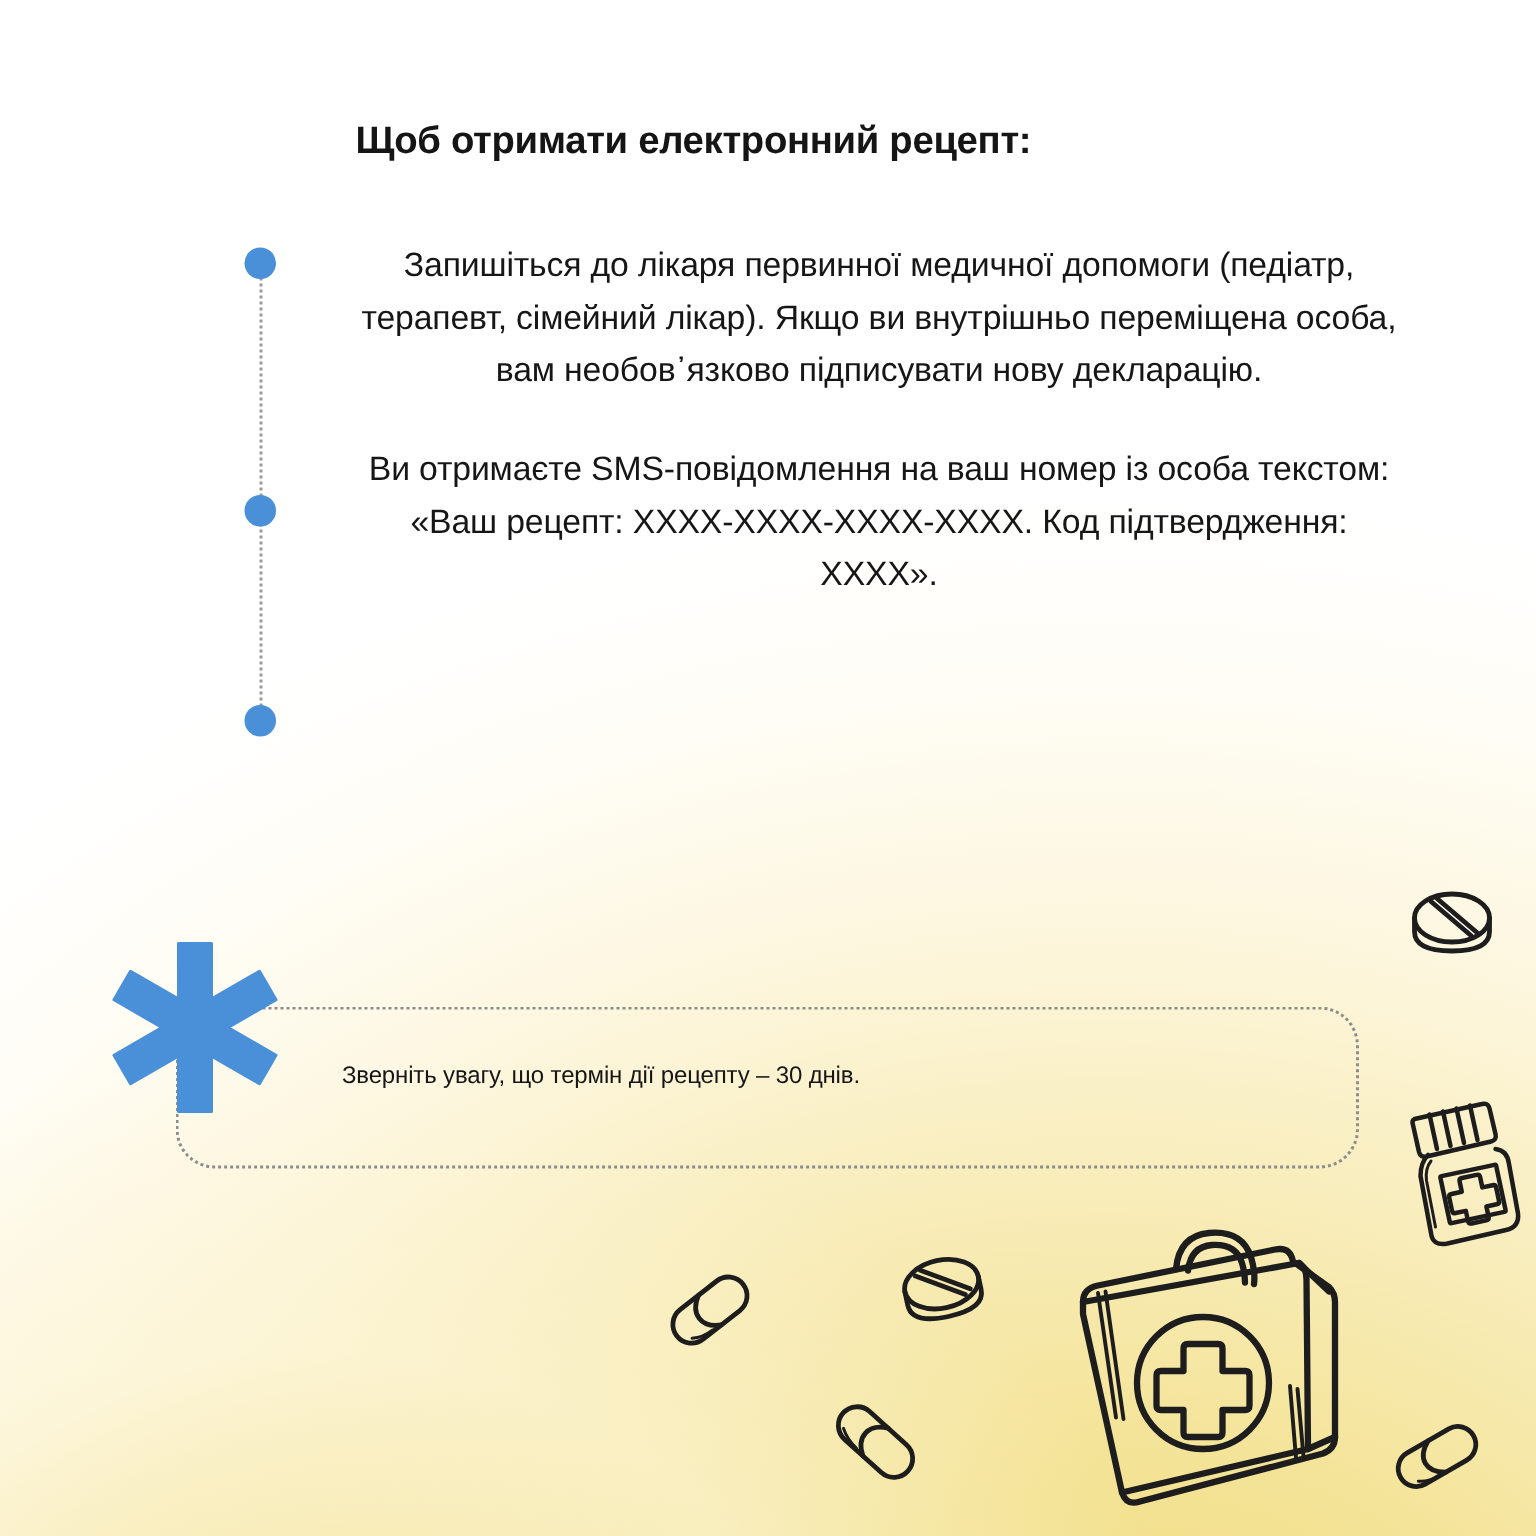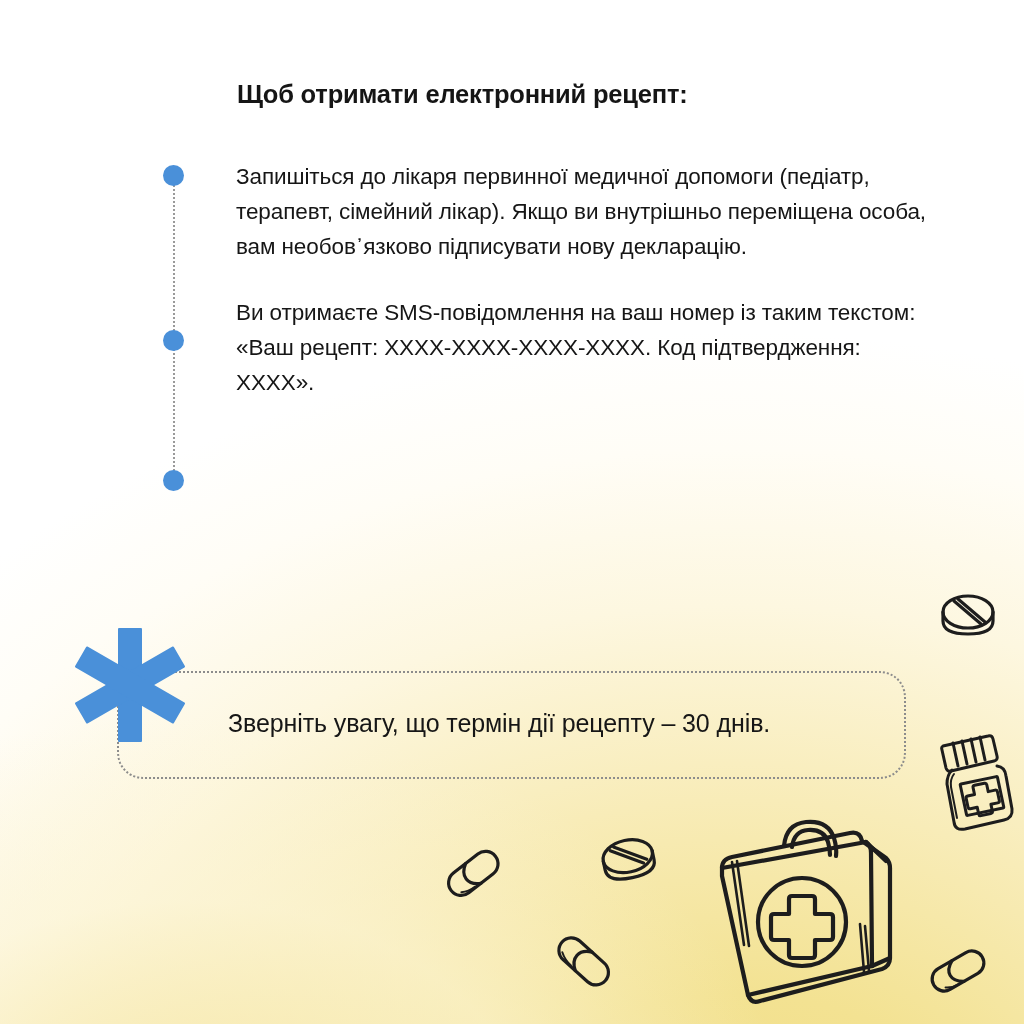--- a/index.html
+++ b/index.html
@@ -72,20 +72,21 @@
   .dot.d1 { top: 0px; }
   .dot.d2 { top: 165px; }
   .dot.d3 { top: 305px; }
 
   
   .steps {
     position: absolute;
     left: 236px;
     top: 159px;
     width: 700px;
+    text-align: center;
   }
   .step {
     font-size: 22.5px;
     line-height: 35px;
     color: #161616;
     letter-spacing: -0.1px;
   }
   .step.s2 { margin-top: 32px; }
   .step.s3 { margin-top: 31px; }
 
@@ -97,21 +98,21 @@
     width: 789px;
     height: 108px;
     border: 2px dotted #8c8c8c;
     border-radius: 26px;
     box-sizing: border-box;
   }
   .note-text {
     position: absolute;
     left: 228px;
     top: 709px;
-    font-size: 25px;
+    font-size: 16px;
     color: #161616;
     letter-spacing: -0.1px;
     white-space: nowrap;
   }
   
   .asterisk {
     position: absolute;
     left: 70px;
     top: 626px;
     width: 120px;
@@ -140,21 +141,21 @@
 
   <div class="timeline">
     <div class="timeline-line"></div>
     <div class="dot d1"></div>
     <div class="dot d2"></div>
     <div class="dot d3"></div>
   </div>
 
   <div class="steps">
     <div class="step s1">Запишіться до лікаря первинної медичної допомоги (педіатр, терапевт, сімейний лікар). Якщо ви внутрішньо переміщена особа, вам необов᾽язково підписувати нову декларацію.</div>
-    <div class="step s3">Ви отримаєте SMS-повідомлення на ваш номер із таким текстом: «Ваш рецепт: XXXX-XXXX-XXXX-XXXX. Код підтвердження: XXXX».</div>
+    <div class="step s3">Ви отримаєте SMS-повідомлення на ваш номер із особа текстом: «Ваш рецепт: XXXX-XXXX-XXXX-XXXX. Код підтвердження: XXXX».</div>
   </div>
 
   <div class="note-box"></div>
   <div class="note-text">Зверніть увагу, що термін дії рецепту – 30 днів.</div>
 
   <div class="asterisk">
     <svg viewBox="0 0 120 118" width="120" height="118" aria-hidden="true">
       <g fill="#4a90d9">
         <rect x="48" y="2" width="24" height="114" rx="1" transform="rotate(0 60 59)"></rect>
         <rect x="48" y="2" width="24" height="114" rx="1" transform="rotate(60 60 59)"></rect>

